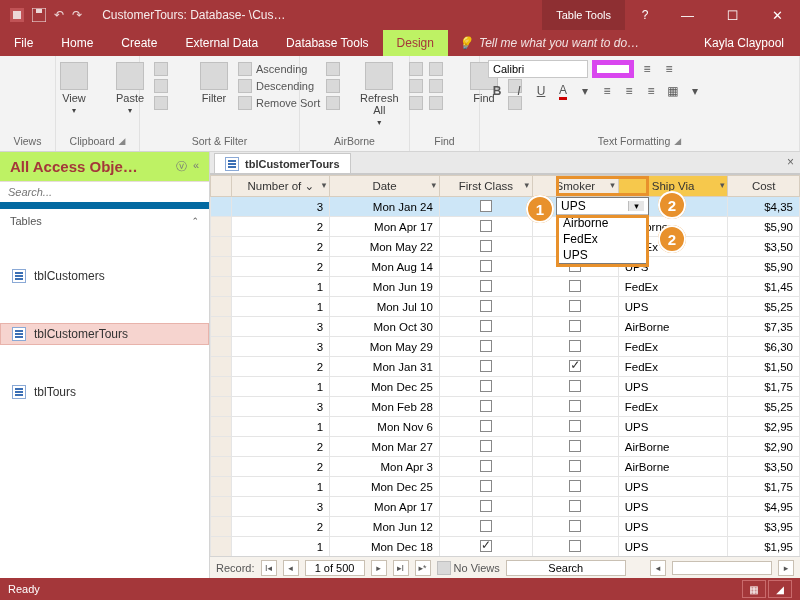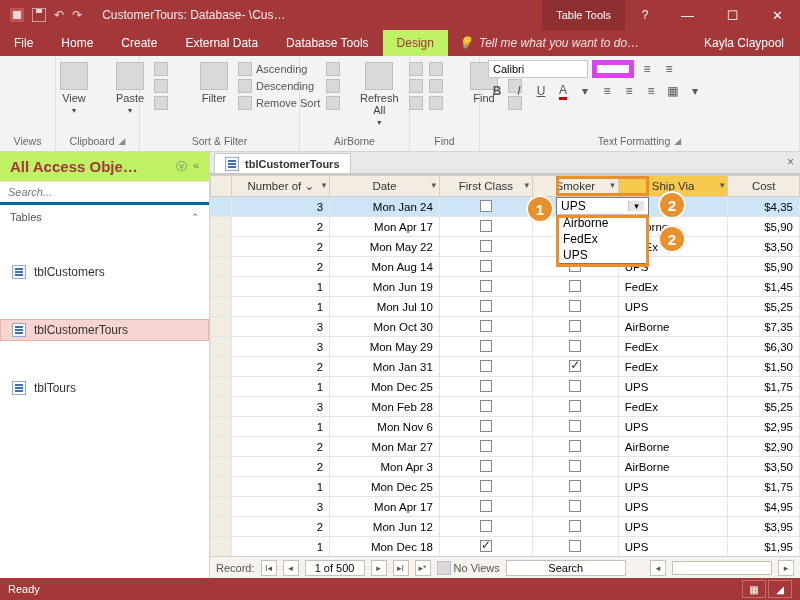--- a/index.html
+++ b/index.html
@@ -37,21 +37,21 @@
   .fontname { width:100px; height:18px; border:1px solid #c7c7c7; background:#fff; font-size:11px; padding:1px 4px; }
   .fontsize { width:36px; height:18px; border:5px solid #d946ef; background:#fff; font-size:11px; padding:1px 16px; }
   .fmtbtn { width:18px; height:18px; border:1px solid transparent; display:inline-flex; align-items:center; justify-content:center; font-size:12px; color:#555; }
 
   
   .main { display:flex; height: calc(600px - 30px - 26px - 96px - 22px); }
   .navpane { width:210px; border-right:1px solid #d4d4d4; background:#fff; display:flex; flex-direction:column; }
   .navhead { padding:6px 10px; display:flex; align-items:center; justify-content:space-between; background:#bef264; border-bottom:1px solid #e6dcdc; }
   .navhead .t { color:#a4373a; font-size:15px; font-weight:600; white-space:nowrap; overflow:hidden; text-overflow:ellipsis; }
   .navhead .ctl { font-size:11px; color:#777; display:flex; gap:6px; }
-  .navsearch { border-bottom:3px solid #0369a1; }
+  .navsearch { border-bottom:7px solid #0369a1; }
   .navsearch input { width:100%; border:none; padding:4px 8px; font-size:11px; font-style:italic; color:#888; background:#fff; }
   .navgroup { padding:6px 10px 2px 10px; font-size:11px; color:#555; display:flex; align-items:center; justify-content:space-between; }
   .navitem { padding:4px 10px 4px 12px; font-size:12px; color:#333; display:flex; align-items:center; gap:8px;margin-top:36px; }
   .navitem.sel { background:#f6d4cf; border:1px solid #e8b3ab; padding:3px 9px 3px 11px; }
   .tbic { width:14px; height:14px; background:#fff; border:1px solid #8aa9d6; position:relative; }
   .tbic::before { content:""; position:absolute; left:2px; top:2px; width:8px; height:2px; background:#3b6fb5; box-shadow:0 3px 0 #3b6fb5, 0 6px 0 #3b6fb5; }
 
   .docarea { flex:1; display:flex; flex-direction:column; background:#e9e9e9; }
   .doctabs { height:22px; background:#e9e9e9; display:flex; align-items:flex-end; padding-left:4px; position:relative; border-bottom:1px solid #c9c9c9; }
   .doctab { background:#fff; border:1px solid #c9c9c9; border-bottom:none; padding:2px 10px; font-size:11px; font-weight:600; color:#333; display:flex; gap:6px; align-items:center; height:20px; }

